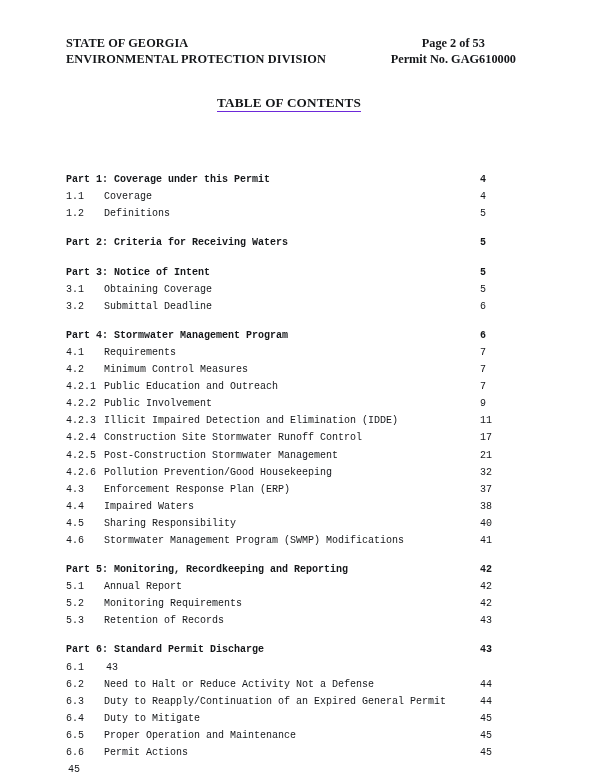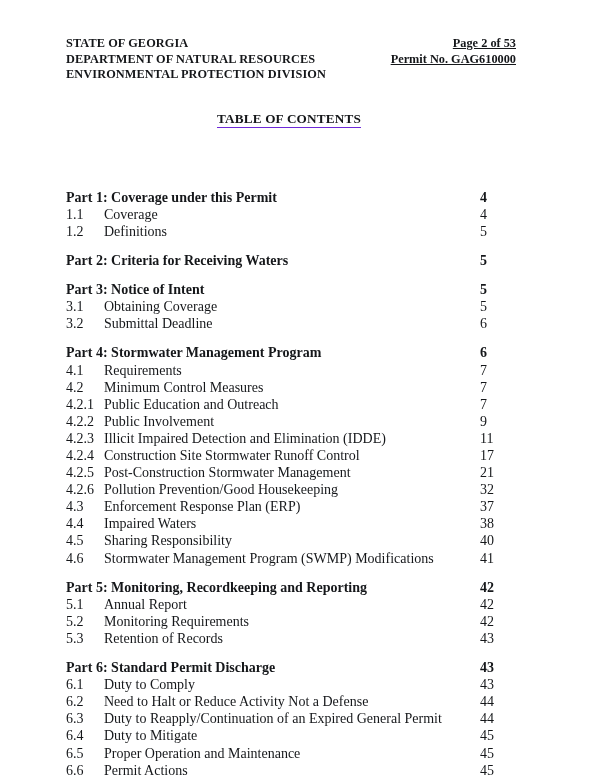--- a/index.html
+++ b/index.html
@@ -31,44 +31,44 @@
   .agency-block {
     font-weight: bold;
     font-size: 12.3px;
     line-height: 15.6px;
     letter-spacing: 0.1px;
   }
   .permit-block {
     font-weight: bold;
     font-size: 12.3px;
     line-height: 15.6px;
-    text-align: right;
+    text-align: center;
     padding-right: 24px;
     white-space: nowrap;
-    text-decoration: underline;
   }
 
   
   .toc-title {
     margin-top: 26px;
     text-align: center;
     padding-right: 28px;
   }
   .toc-title span {
     font-weight: bold;
     font-size: 13.2px;
     border-bottom: 1px solid #6d28d9;
     padding-bottom: 1px;
     letter-spacing: 0.2px;
   }
 
   
   .toc {
     margin-top: 27px;
-    font-size: 14px;
+    font-size: 10px;
+    font-family: Liberation Mono, monospace;
   }
   .group {
     margin-bottom: 12px;
   }
   .group:last-child {
     margin-bottom: 0;
   }
   .row {
     display: flex;
     align-items: baseline;
@@ -96,21 +96,20 @@
   }
 </style>
 </head>
 <body>
 
 <div class="page">
 
   <div class="doc-header">
     <div class="agency-block">
       <div>STATE OF GEORGIA</div>
-      <div>DEPARTMENT OF NATURAL RESOURCES</div>
       <div>ENVIRONMENTAL PROTECTION DIVISION</div>
     </div>
     <div class="permit-block">
       <div>Page 2 of 53</div>
       <div>Permit No. GAG610000</div>
     </div>
   </div>
 
   <div class="toc-title">
     <span>TABLE OF CONTENTS</span>
@@ -242,21 +241,20 @@
           <div class="page">43</div>
         </div>
       </div>
       <div class="group">
         <div class="row part">
           <div class="part-label">Part 6: Standard Permit Discharge</div>
           <div class="page">43</div>
         </div>
         <div class="row">
           <div class="num">6.1</div>
-          <div class="label">Duty to Comply</div>
           <div class="page">43</div>
         </div>
         <div class="row">
           <div class="num">6.2</div>
           <div class="label">Need to Halt or Reduce Activity Not a Defense</div>
           <div class="page">44</div>
         </div>
         <div class="row">
           <div class="num">6.3</div>
           <div class="label">Duty to Reapply/Continuation of an Expired General Permit</div>

